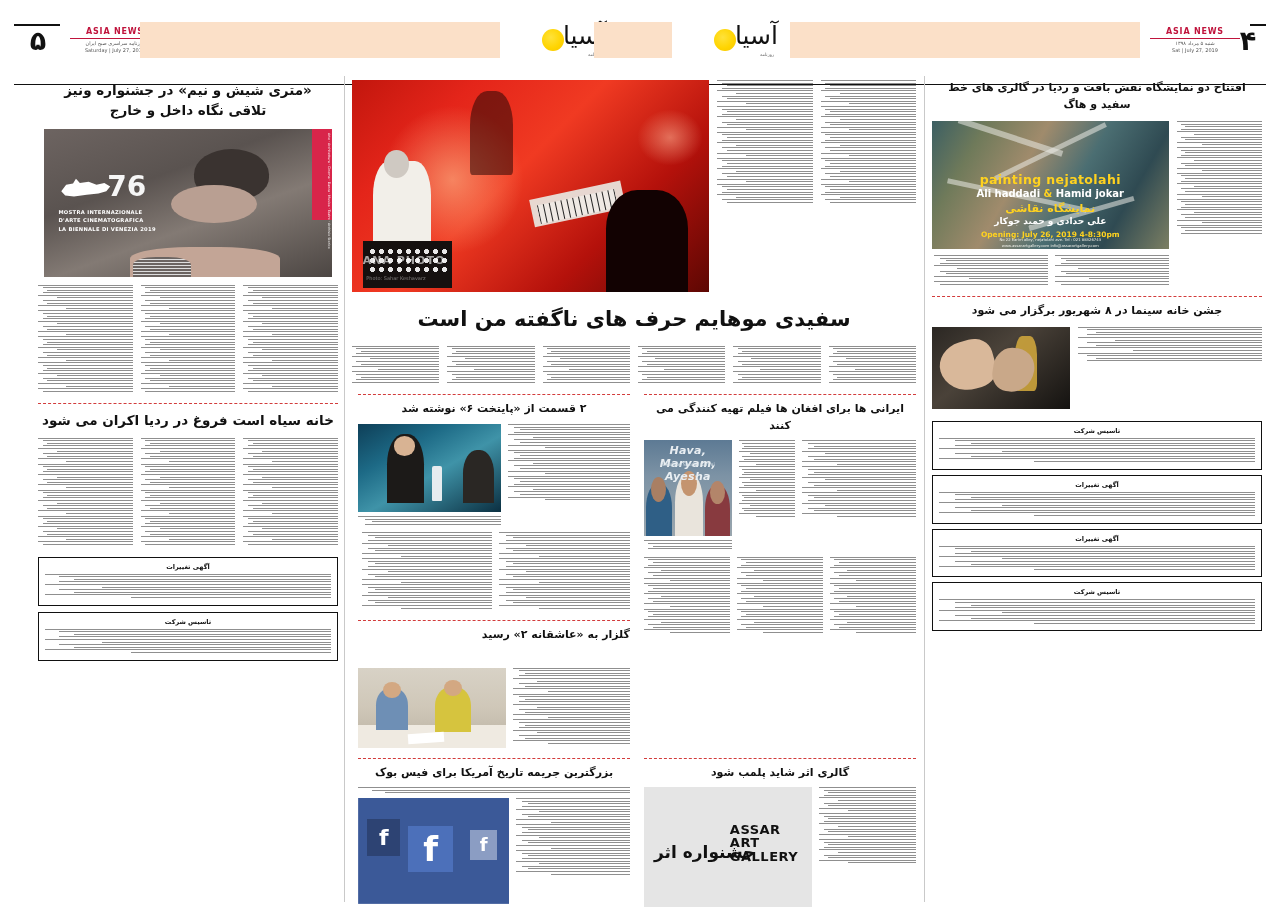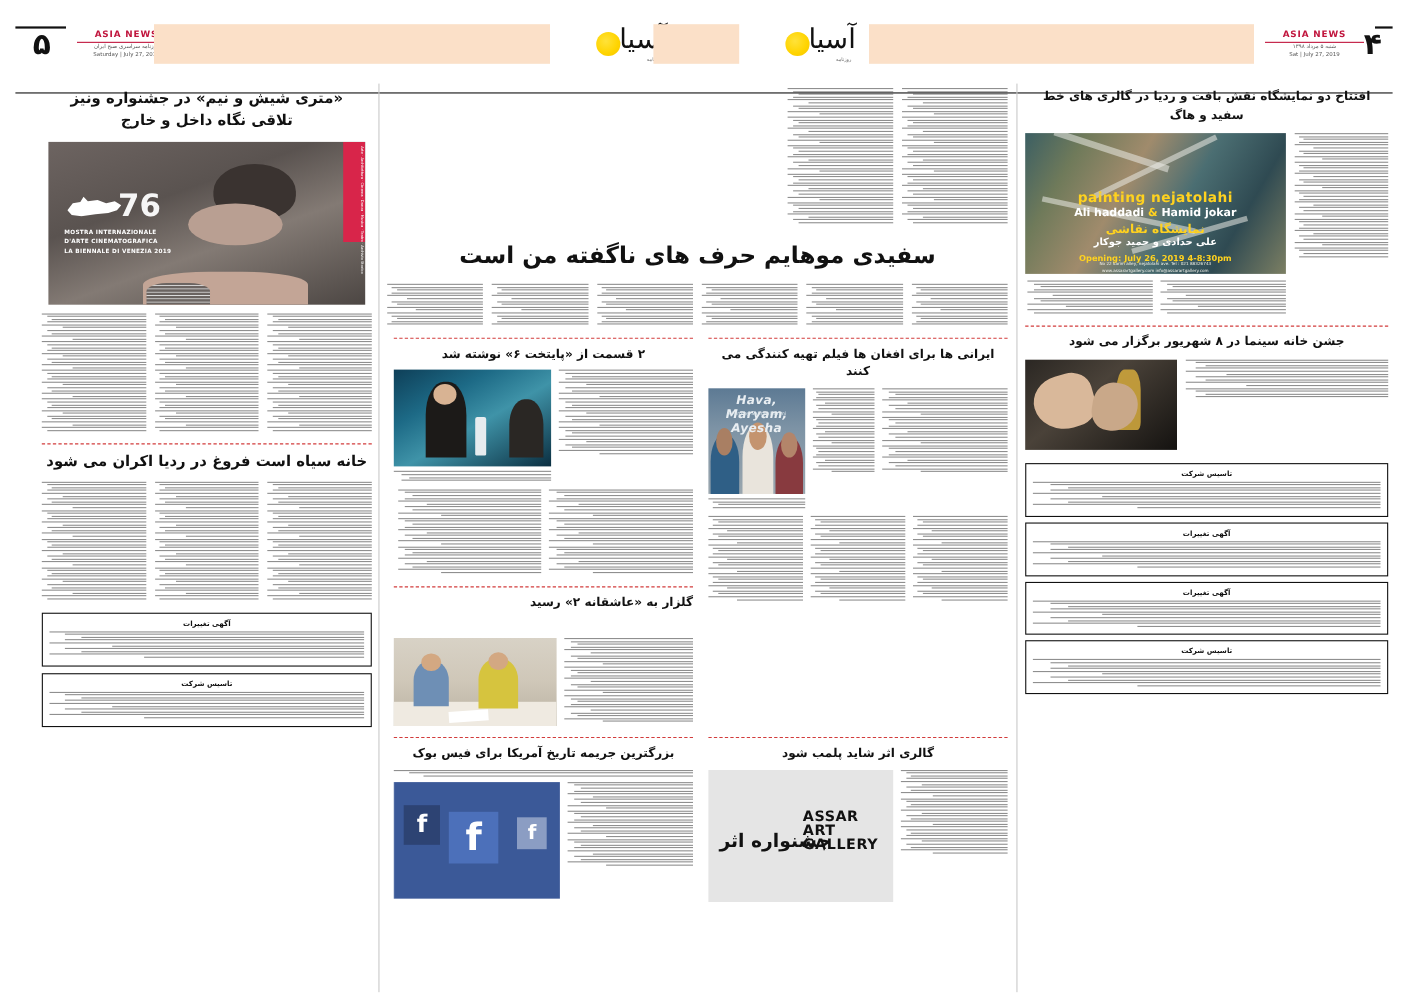--- a/index.html
+++ b/index.html
@@ -535,20 +535,34 @@
           <div class="ln s100"></div>
           <div class="ln s70"></div>
         </div>
     </div>
   </div>
 
   <div class="col" style="left:352px;top:80px;width:564px;">
 
     <div style="display:flex;gap:8px;direction:rtl;">
 
+      <div class="photo concert" style="width:360px;height:212px;order:2;">
+        <div class="glow"></div>
+        <div class="singer2"></div>
+        <div class="drum"></div>
+        <div class="kb-body"></div>
+        <div class="key"></div>
+        <div class="man"></div>
+        <div class="head"></div>
+        <div class="backsilh"></div>
+        <div class="stand"></div>
+        <div class="dots"></div>
+        <div class="wm">ANA PHOTO</div>
+        <div class="wm2">Photo: Sahar Keshavarz</div>
+      </div>
       <div class="txt tiny" style="width:96px;order:1;">
           <div class="ln s100"></div>
           <div class="ln s95"></div>
           <div class="ln s90"></div>
           <div class="ln s95"></div>
           <div class="ln s100"></div>
           <div class="ln s80"></div>
           <div class="ln s95"></div>
           <div class="ln s90"></div>
           <div class="ln s100"></div>

